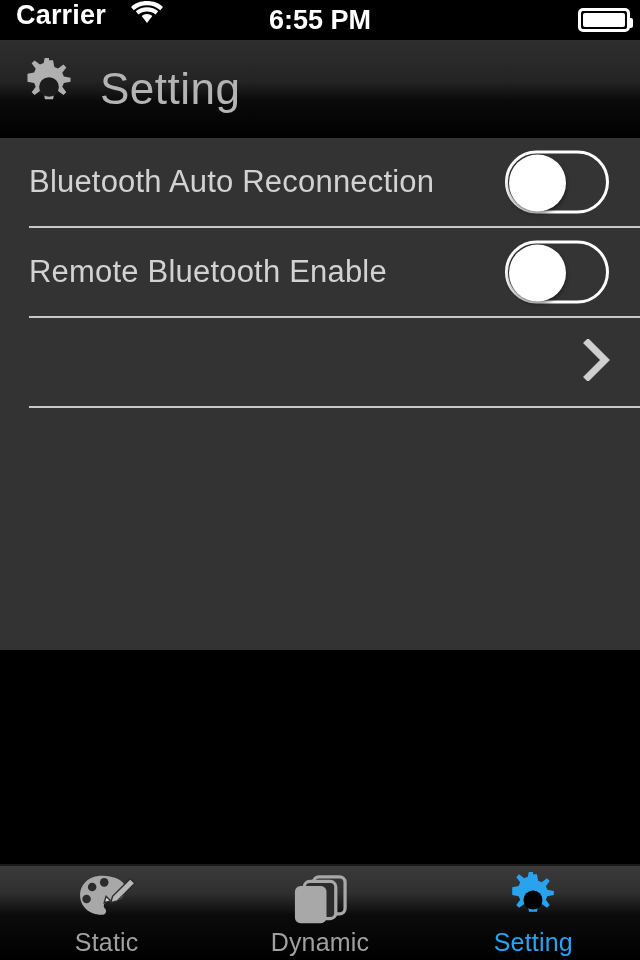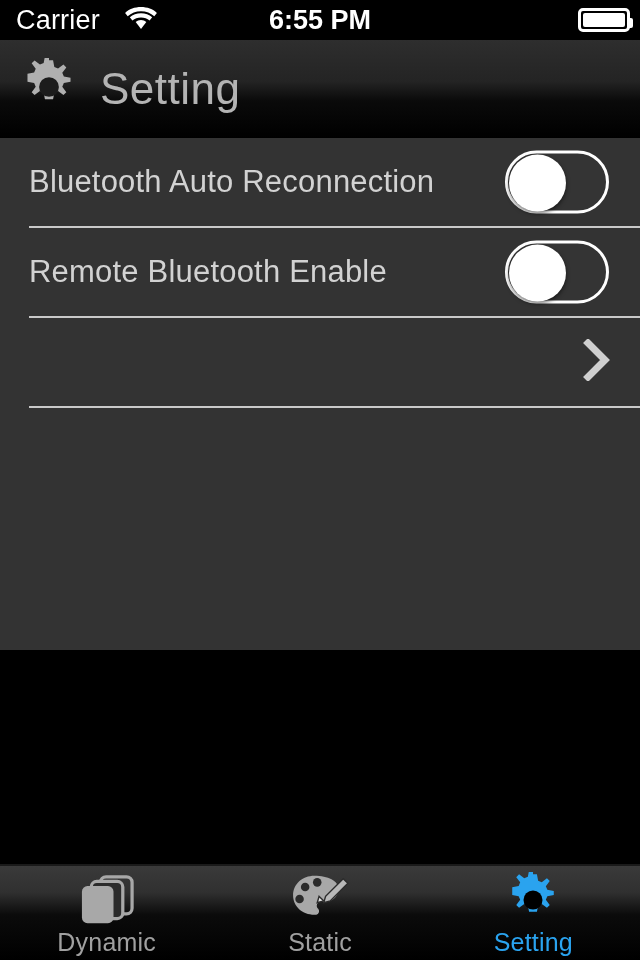--- a/index.html
+++ b/index.html
@@ -11,21 +11,21 @@
   }
   .phone { position:relative; width:640px; height:960px; background:#000; }
 
   
   .statusbar {
     position:absolute; top:0; left:0; width:640px; height:40px;
     background:#000; color:#fff;
   }
   .sb-left {
     position:absolute; left:16px; top:0; height:40px;
-    display:flex; align-items:center; gap:24px;
+    display:flex; align-items:flex-start; gap:24px;font-weight:bold;
   }
   .sb-carrier { font-size:27px; letter-spacing:.2px; color:#fff; }
   .sb-wifi { display:block; }
   .sb-time {
     position:absolute; left:0; top:0; width:640px; height:40px;
     display:flex; align-items:center; justify-content:center;
     font-size:27px; font-weight:bold; color:#fff;
   }
   .sb-right {
     position:absolute; right:10px; top:0; height:40px;
@@ -168,43 +168,43 @@
       </span>
     </div>
     <div class="separator"></div>
 
   </div>
 
   <div class="tabbar">
 
     <div class="tab">
       <span class="tab-icon">
-        <svg width="58" height="52" viewBox="0 0 62 56">
-          <rect x="24" y="3" width="34" height="40" rx="6" fill="none" stroke="#a8a8a8" stroke-width="3.5"></rect>
-          <rect x="14" y="8" width="34" height="40" rx="6" fill="#2b2b2b" stroke="#a8a8a8" stroke-width="3.5"></rect>
-          <rect x="4" y="13" width="34" height="40" rx="6" fill="#a8a8a8"></rect>
-        </svg>
-      </span>
-      <span class="tab-label">Dynamic</span>
-    </div>
-
-    <div class="tab">
-      <span class="tab-icon">
         <svg width="60" height="52" viewBox="0 0 64 56">
           <path d="M26 2C13 2 3 11 3 23c0 12 10 21 23 21 3 0 5-1.6 5-4 0-1.2-.5-2-1.2-2.8-.8-.9-1.3-1.8-1.3-3 0-2.3 1.9-4.2 4.3-4.2h5c7.8 0 14.2-6.3 14.2-14C52 7.6 40.5 2 26 2z" fill="#a8a8a8"></path>
           <circle cx="16" cy="14" r="4.6" fill="#2b2b2b"></circle>
           <circle cx="29" cy="9" r="4.6" fill="#2b2b2b"></circle>
           <circle cx="10" cy="27" r="4.6" fill="#2b2b2b"></circle>
           <path d="M57 5l5 5-19 19-7 2 2-7z" fill="#b8b8b8" stroke="#2b2b2b" stroke-width="1.5"></path>
           <path d="M36 29l-7 2 2-7 1.5 1.5 2 2z" fill="#e0e0e0" stroke="#2b2b2b" stroke-width="1.5"></path>
         </svg>
       </span>
       <span class="tab-label">Static</span>
     </div>
 
+    <div class="tab">
+      <span class="tab-icon">
+        <svg width="58" height="52" viewBox="0 0 62 56">
+          <rect x="24" y="3" width="34" height="40" rx="6" fill="none" stroke="#a8a8a8" stroke-width="3.5"></rect>
+          <rect x="14" y="8" width="34" height="40" rx="6" fill="#2b2b2b" stroke="#a8a8a8" stroke-width="3.5"></rect>
+          <rect x="4" y="13" width="34" height="40" rx="6" fill="#a8a8a8"></rect>
+        </svg>
+      </span>
+      <span class="tab-label">Dynamic</span>
+    </div>
+
     <div class="tab active">
       <span class="tab-icon">
         <svg width="56" height="56" viewBox="0 0 100 100">
           <path d="M50 4 l7 0 2.2 11.5 6.4 2.7 9.3-7 5 5 -7 9.3 2.7 6.4 11.5 2.2 0 7 -11.5 2.2 -2.7 6.4 7 9.3 -5 5 -9.3-7 -6.4 2.7 -2.2 11.5 -7 0 -7 0 -2.2-11.5 -6.4-2.7 -9.3 7 -5-5 7-9.3 -2.7-6.4 -11.5-2.2 0-7 0-7 11.5-2.2 2.7-6.4 -7-9.3 5-5 9.3 7 6.4-2.7 2.2-11.5 7 0z" fill="#2aa3ef"></path>
           <circle cx="50" cy="50" r="17" fill="#000"></circle>
         </svg>
       </span>
       <span class="tab-label">Setting</span>
     </div>
 

